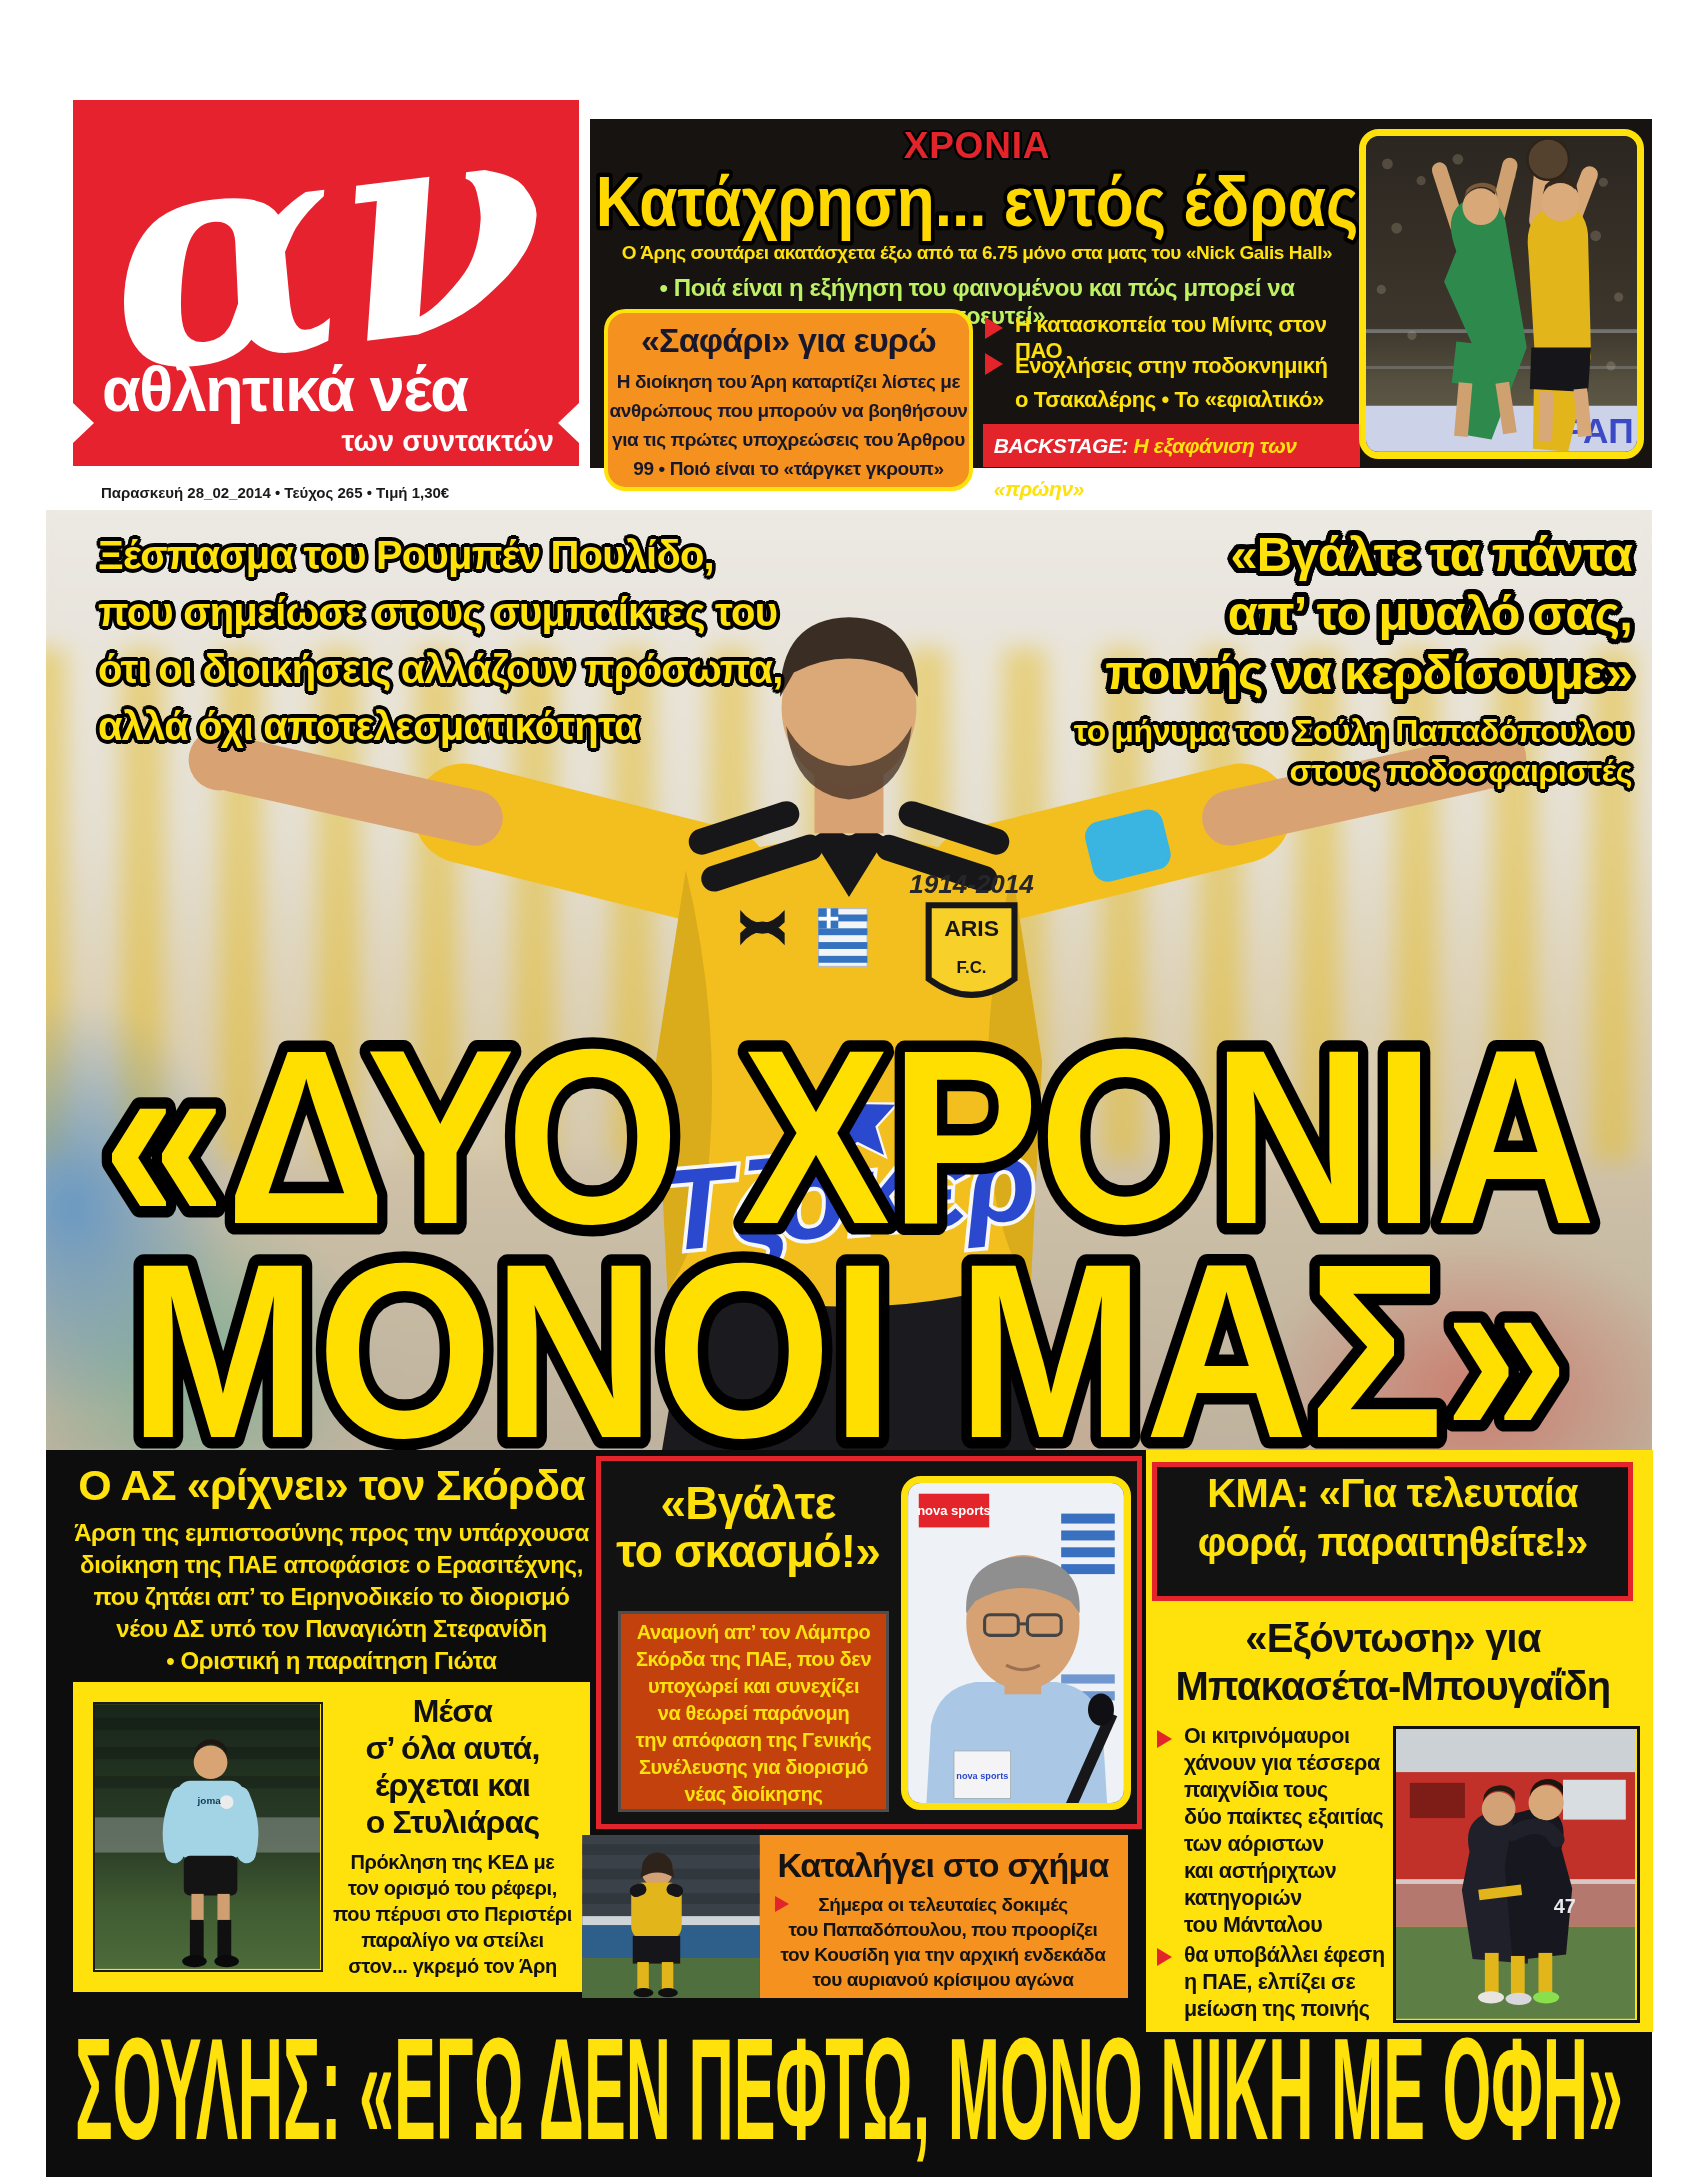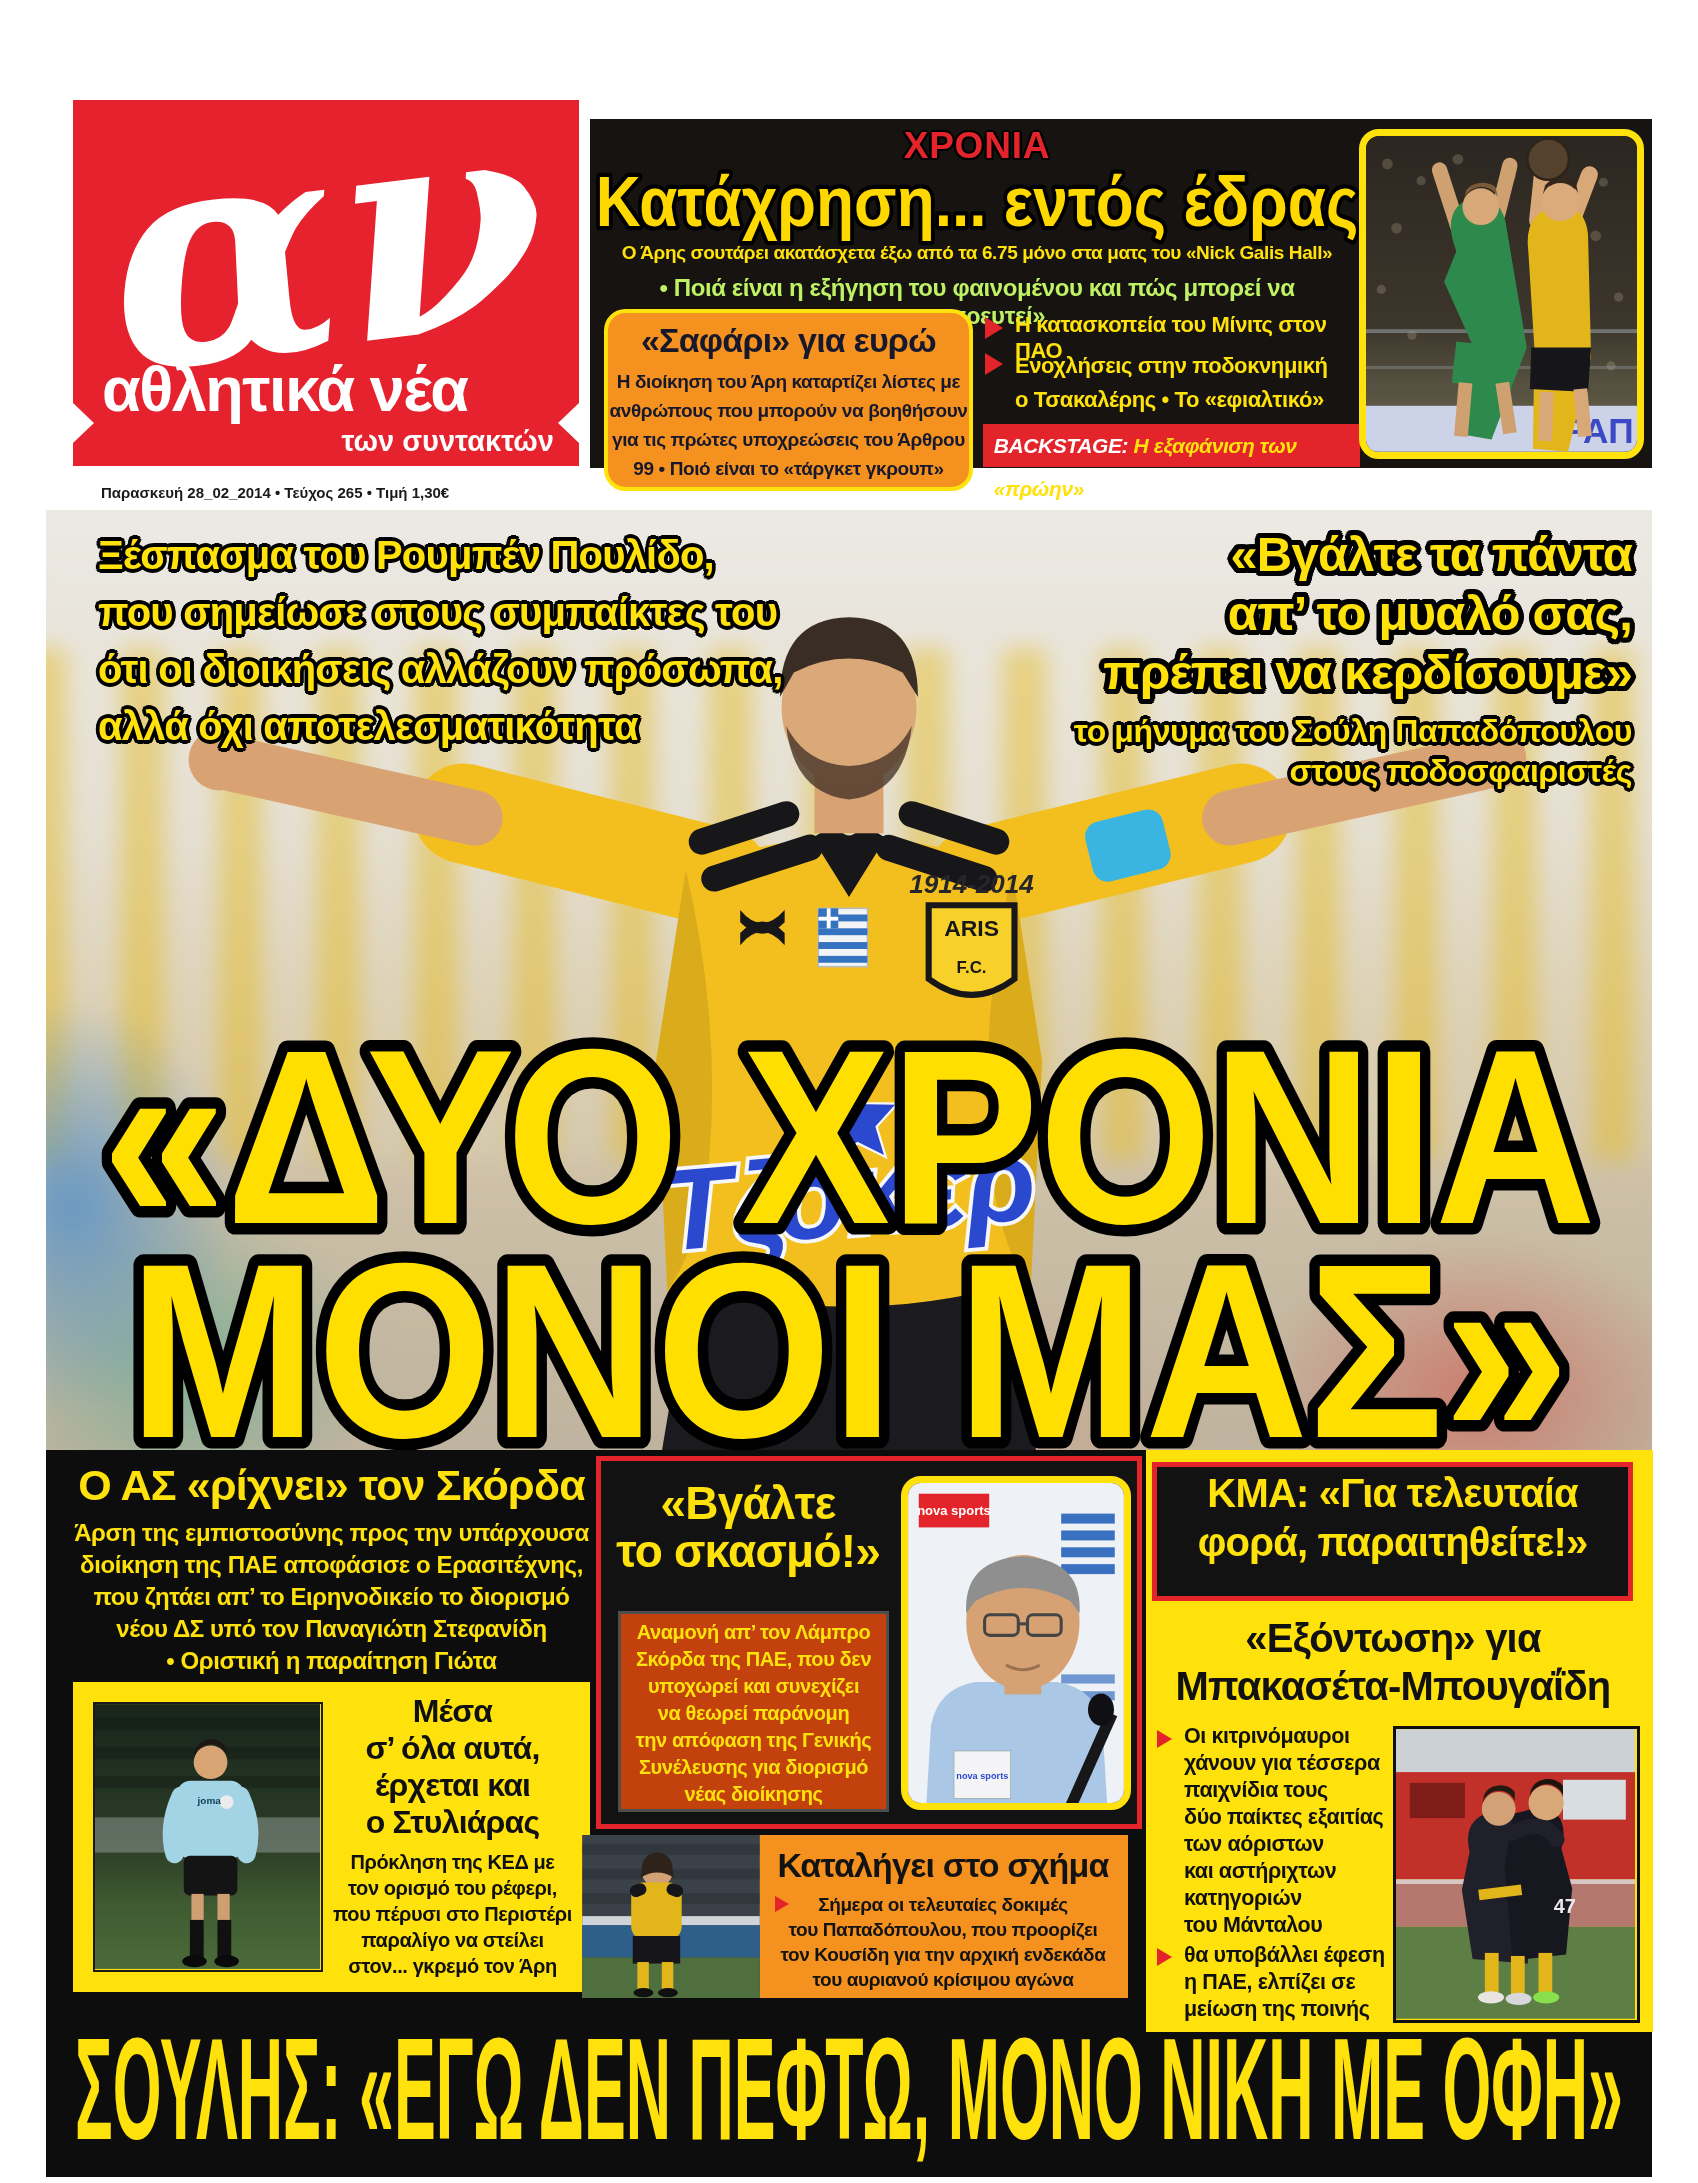--- a/index.html
+++ b/index.html
@@ -202,21 +202,21 @@
 
       <path d="M840 1012 Q1048 1068 1256 1012 L1292 1227 L804 1227 Z" fill="#1a1a1f"></path>
     </svg>
 
     <div class="abs pre ol5 yellow" style="left:52px;top:17px;width:736px;font-size:40px;line-height:57px;letter-spacing:-0.8px;">Ξέσπασμα του Ρουμπέν Πουλίδο,
 που σημείωσε στους συμπαίκτες του
 ότι οι διοικήσεις αλλάζουν πρόσωπα,
 αλλά όχι αποτελεσματικότητα</div>
     <div class="abs pre ol7 yellow rgt" style="left:881px;top:15.3px;width:705px;font-size:49px;line-height:59px;letter-spacing:-0.8px;">«Βγάλτε τα πάντα
 απ’ το μυαλό σας,
-πρέπει να κερδίσουμε»</div>
+ποινής να κερδίσουμε»</div>
     <div class="abs pre ol5 yellow rgt" style="left:881px;top:201px;width:705px;font-size:32px;line-height:40px;letter-spacing:-0.4px;">το μήνυμα του Σούλη Παπαδόπουλου
 στους ποδοσφαιριστές</div>
 
     <svg class="abs" style="left:0;top:477px;" width="1606" height="475" viewBox="0 0 2096 620">
       <text x="1048" y="308" text-anchor="middle" font-size="325" fill="#ffdf00" stroke="#000" stroke-width="30" stroke-linejoin="round" paint-order="stroke" textLength="1950" lengthAdjust="spacingAndGlyphs">«ΔΥΟ ΧΡΟΝΙΑ</text>
       <text x="1048" y="588" text-anchor="middle" font-size="325" fill="#ffdf00" stroke="#000" stroke-width="30" stroke-linejoin="round" paint-order="stroke" textLength="1880" lengthAdjust="spacingAndGlyphs">ΜΟΝΟΙ ΜΑΣ»</text>
     </svg>
   </section>
 
   <section class="abs bottom" style="left:46px;top:1450px;width:1606px;height:549px;z-index:1;">

